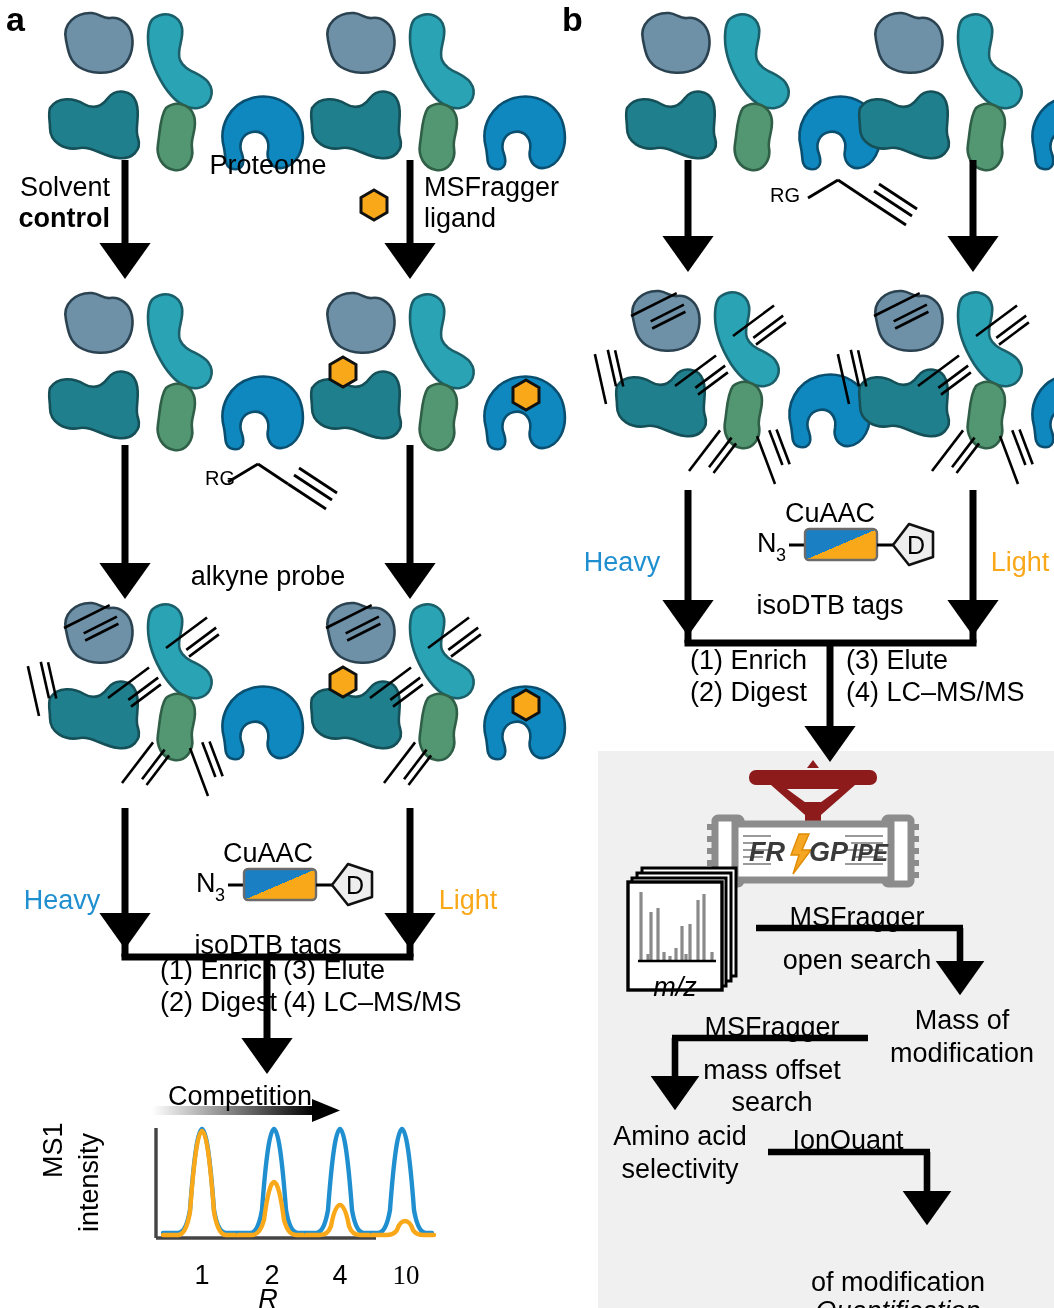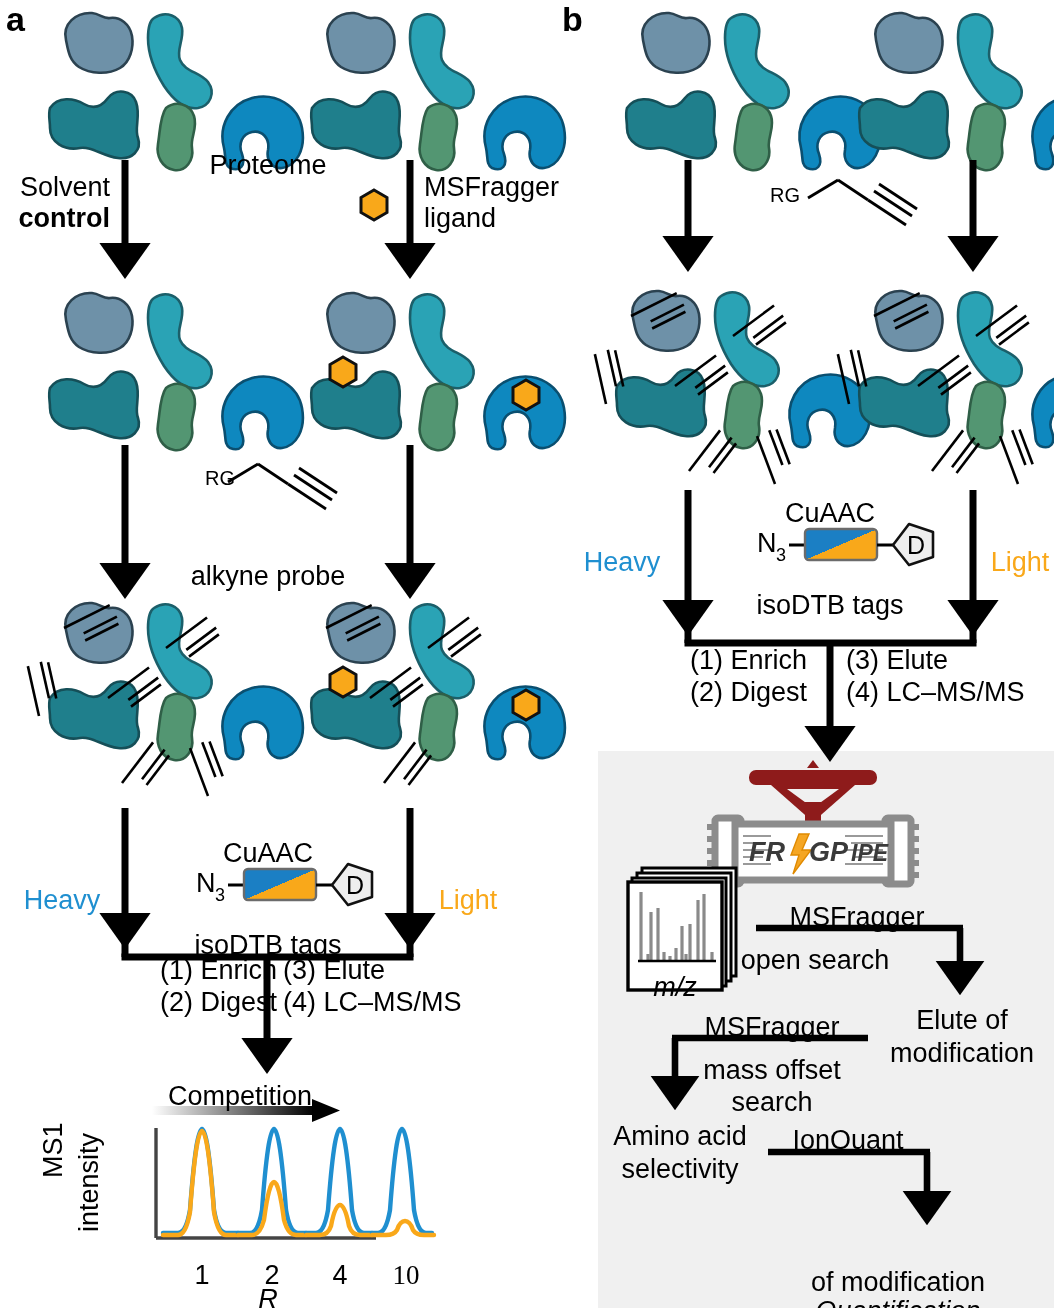--- a/index.html
+++ b/index.html
@@ -447,23 +447,23 @@
 <div class="txt c" style="left:830px; top:578px;">isoDTB tags</div>
 
 <div class="txt" style="left:690px; top:645px;">(1) Enrich</div>
 <div class="txt" style="left:690px; top:677px;">(2) Digest</div>
 <div class="txt" style="left:846px; top:645px;">(3) Elute</div>
 <div class="txt" style="left:846px; top:677px;">(4) LC–MS/MS</div>
 
 <div class="txt c ital" style="left:675px; top:960px;">m/z</div>
 
 <div class="txt c" style="left:857px; top:890px;">MSFragger</div>
-<div class="txt c" style="left:815px; top:933px;">open search</div>
-
-<div class="txt c" style="left:962px; top:993px;">Elute of</div>
+<div class="txt c" style="left:857px; top:933px;">open search</div>
+
+<div class="txt c" style="left:962px; top:993px;">Mass of</div>
 <div class="txt c" style="left:962px; top:1026px;">modification</div>
 
 <div class="txt c" style="left:772px; top:1000px;">MSFragger</div>
 <div class="txt c" style="left:772px; top:1043px;">mass offset</div>
 <div class="txt c" style="left:772px; top:1075px;">search</div>
 
 <div class="txt c" style="left:680px; top:1109px;">Amino acid</div>
 <div class="txt c" style="left:680px; top:1142px;">selectivity</div>
 
 <div class="txt c" style="left:848px; top:1113px;">IonQuant</div>

